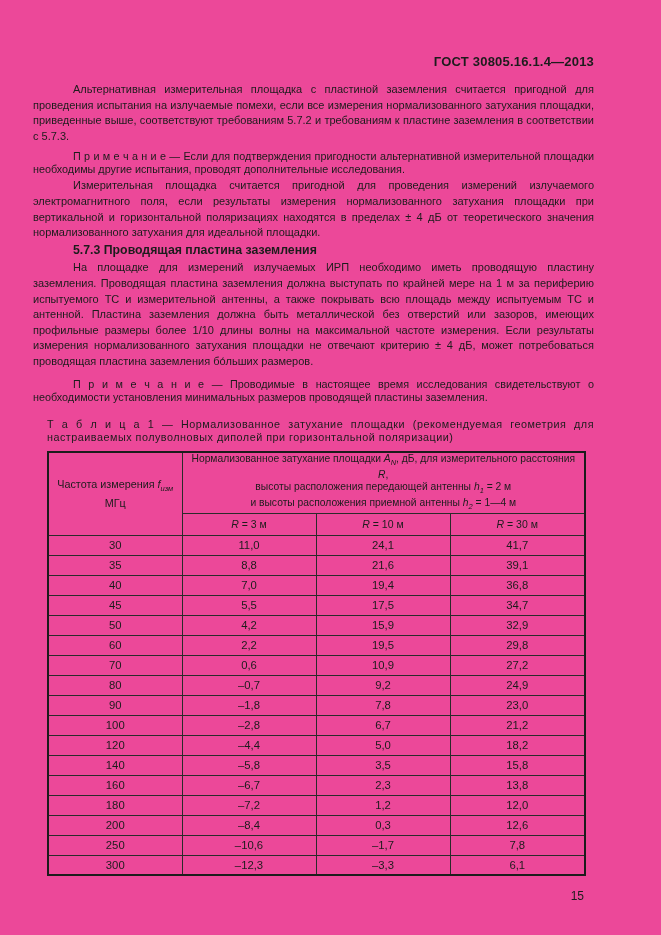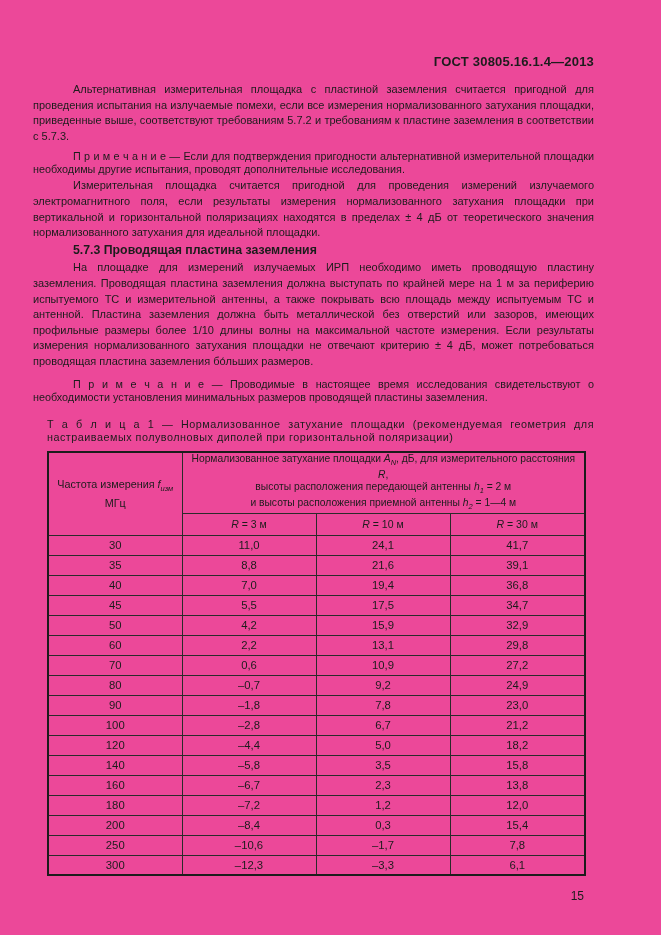--- a/index.html
+++ b/index.html
@@ -125,21 +125,21 @@
           </tr>
           <tr>
             <td>50</td>
             <td>4,2</td>
             <td>15,9</td>
             <td>32,9</td>
           </tr>
           <tr>
             <td>60</td>
             <td>2,2</td>
-            <td>13,1</td>
+            <td>19,5</td>
             <td>29,8</td>
           </tr>
           <tr>
             <td>70</td>
             <td>0,6</td>
             <td>10,9</td>
             <td>27,2</td>
           </tr>
           <tr>
             <td>80</td>
@@ -180,21 +180,21 @@
           <tr>
             <td>180</td>
             <td>–7,2</td>
             <td>1,2</td>
             <td>12,0</td>
           </tr>
           <tr>
             <td>200</td>
             <td>–8,4</td>
             <td>0,3</td>
-            <td>15,4</td>
+            <td>12,6</td>
           </tr>
           <tr>
             <td>250</td>
             <td>–10,6</td>
             <td>–1,7</td>
             <td>7,8</td>
           </tr>
           <tr>
             <td>300</td>
             <td>–12,3</td>

